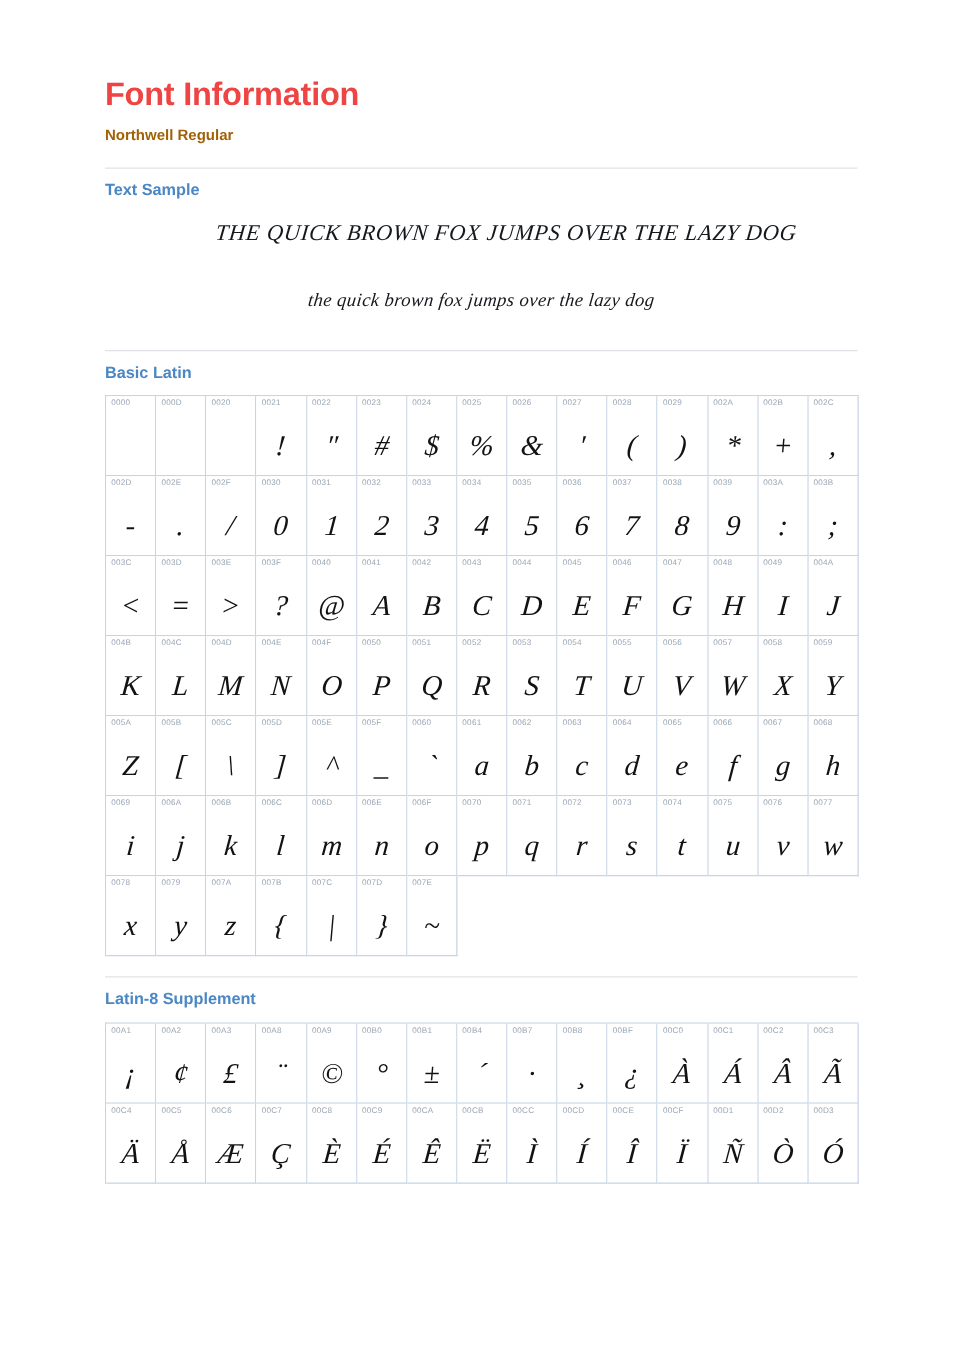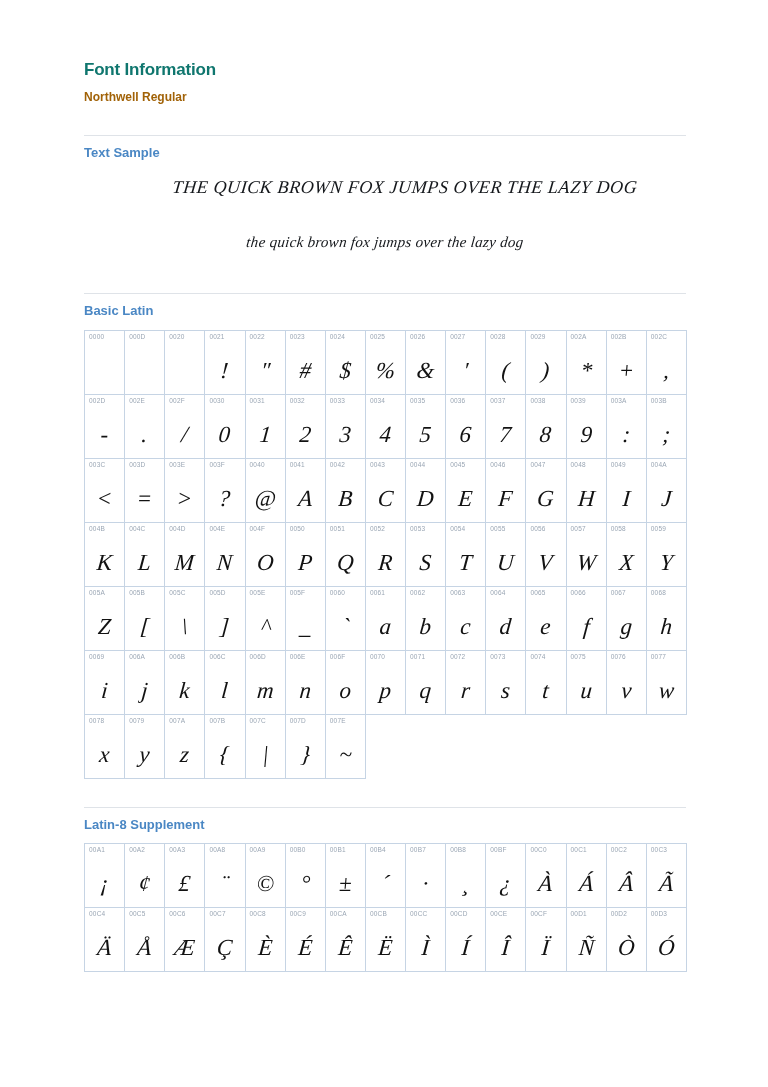--- a/index.html
+++ b/index.html
@@ -18,43 +18,43 @@
   .page {
     position: relative;
     width: 768px;
     height: 1087px;
     box-sizing: border-box;
     padding: 60px 82px 0 84px;
   }
 
   
   .doc-title {
-    font-size: 17px;
+    font-size: 26px;
     font-weight: bold;
-    color: #0f766e;
+    color: #ef4444;
     letter-spacing: -0.2px;
     margin: 0 0 8px 0;
     line-height: 1.2;
   }
   .info-list {
     margin: 0;
     padding: 0;
     list-style: none;
   }
   .info-list li {
     font-size: 12px;
     font-weight: bold;
     color: #a16207;
     line-height: 19px;
     white-space: nowrap;
   }
 
   
   .section {
-    margin-top: 28px;
+    margin-top: 16px;
   }
   .section-rule {
     border: 0;
     border-top: 1px solid #dfe3e8;
     margin: 0 0 9px 0;
     height: 0;
   }
   .section-title {
     font-size: 13px;
     font-weight: bold;

